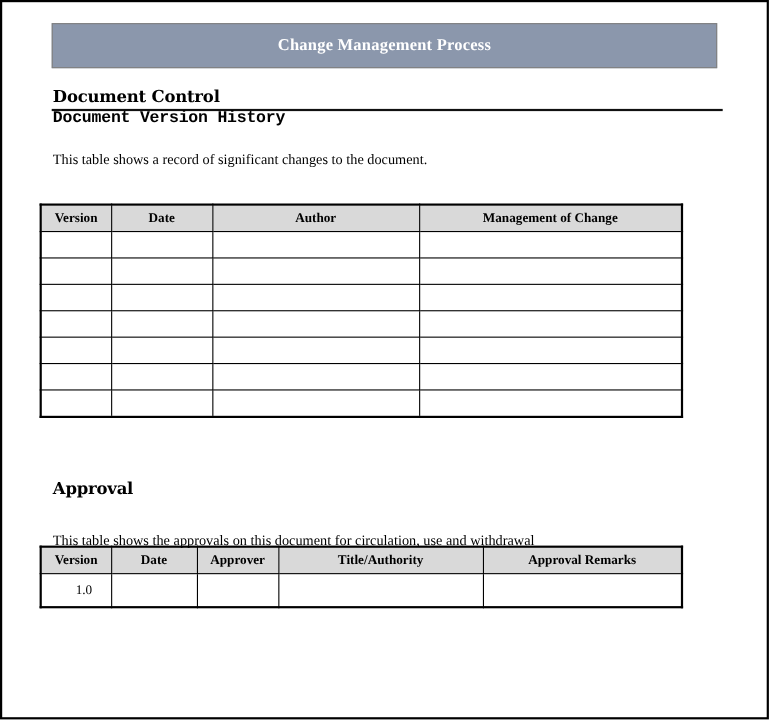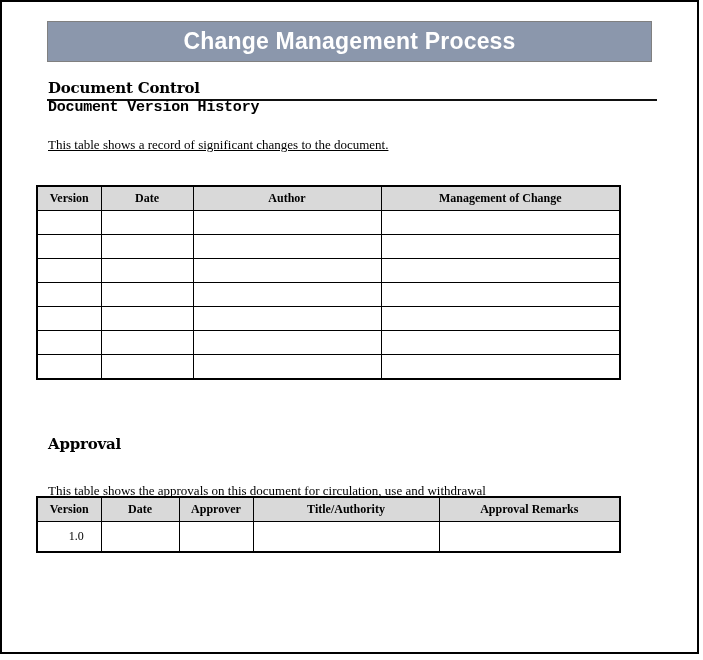--- a/index.html
+++ b/index.html
@@ -33,22 +33,22 @@
     width: 605px;
     height: 41px;
     box-sizing: border-box;
     background: var(--banner-bg, #8B97AC);
     border: 1px solid var(--banner-border, #808080);
     display: flex;
     align-items: center;
     justify-content: center;
   }
   .banner-title {
-    font-family: Liberation Sans, sans-serif;
-    font-size: 23px;
+    font-family: Liberation Serif, serif;
+    font-size: 15px;
     font-weight: bold;
     color: #ffffff;
     letter-spacing: 0.2px;
   }
   .section-heading {
     position: absolute;
     left: 48px;
     font-size: 15px;
     font-weight: bold;
     font-family: "DejaVu Serif", "Liberation Serif", serif;
@@ -64,21 +64,21 @@
     height: 2px;
     background: #111111;
   }
   .version-history-heading { top: 99px; font-family: Liberation Mono, monospace; }
   .body-text {
     position: absolute;
     left: 48px;
     font-size: 13px;
     white-space: nowrap;
   }
-  .version-history-desc { top: 137px; text-decoration: underline; }
+  .version-history-desc { top: 137px; }
   .approvals-heading { top: 435px; }
   .approvals-desc { top: 459px; margin-top: 24px; }
 
   table.doc-table {
     position: absolute;
     left: 36px;
     border-collapse: collapse;
     table-layout: fixed;
     border: 2px solid #000000;
   }

